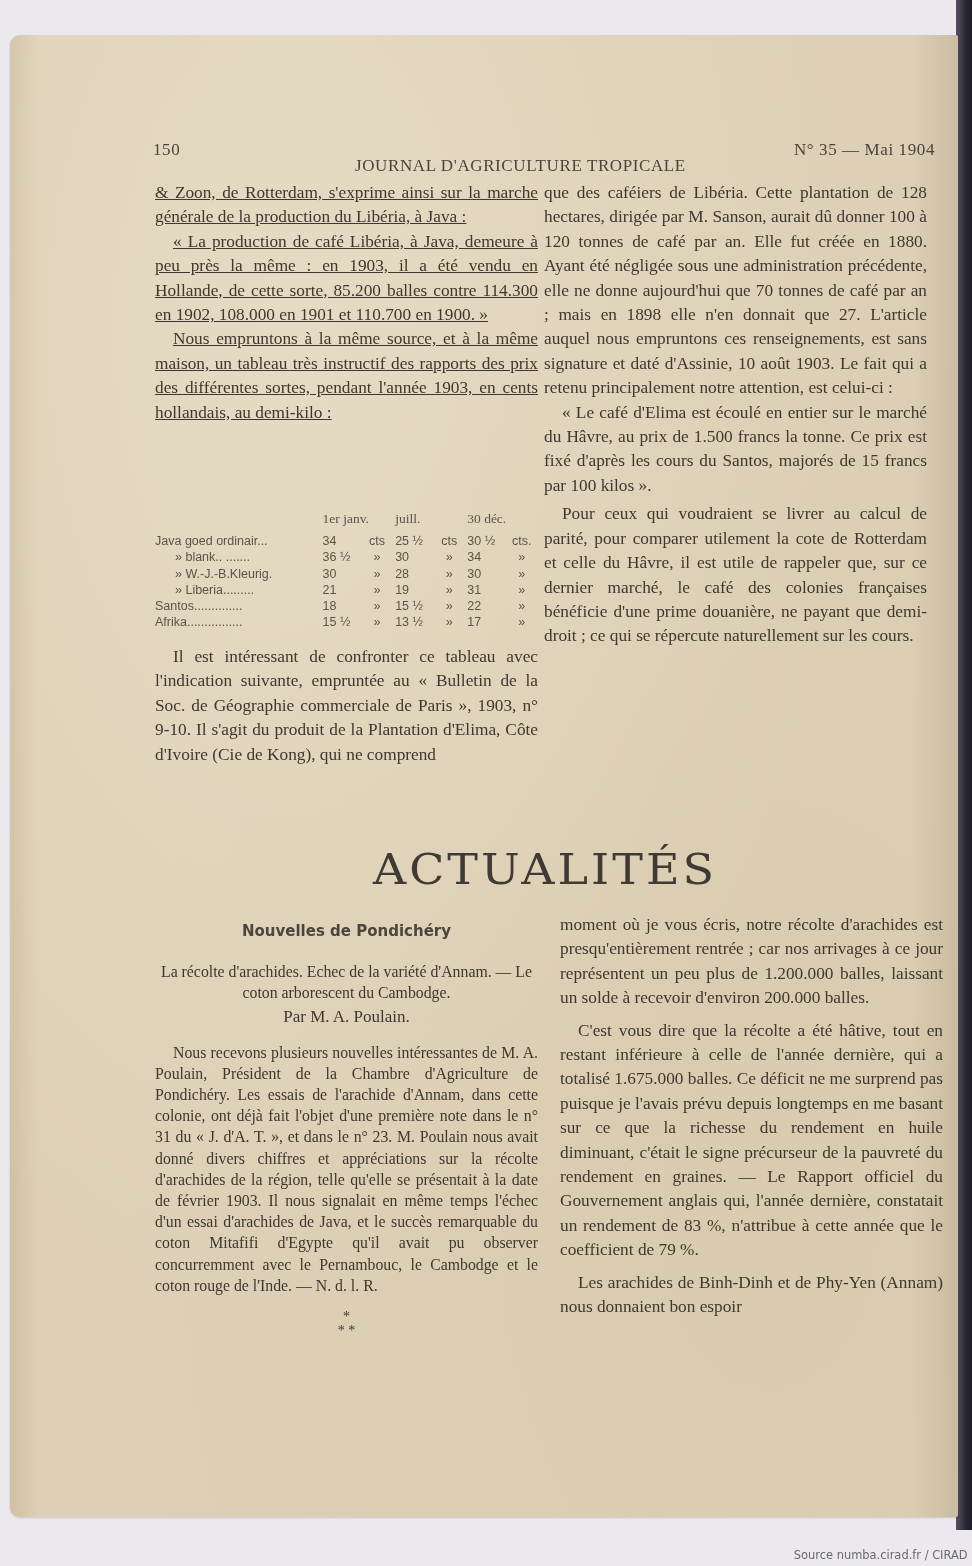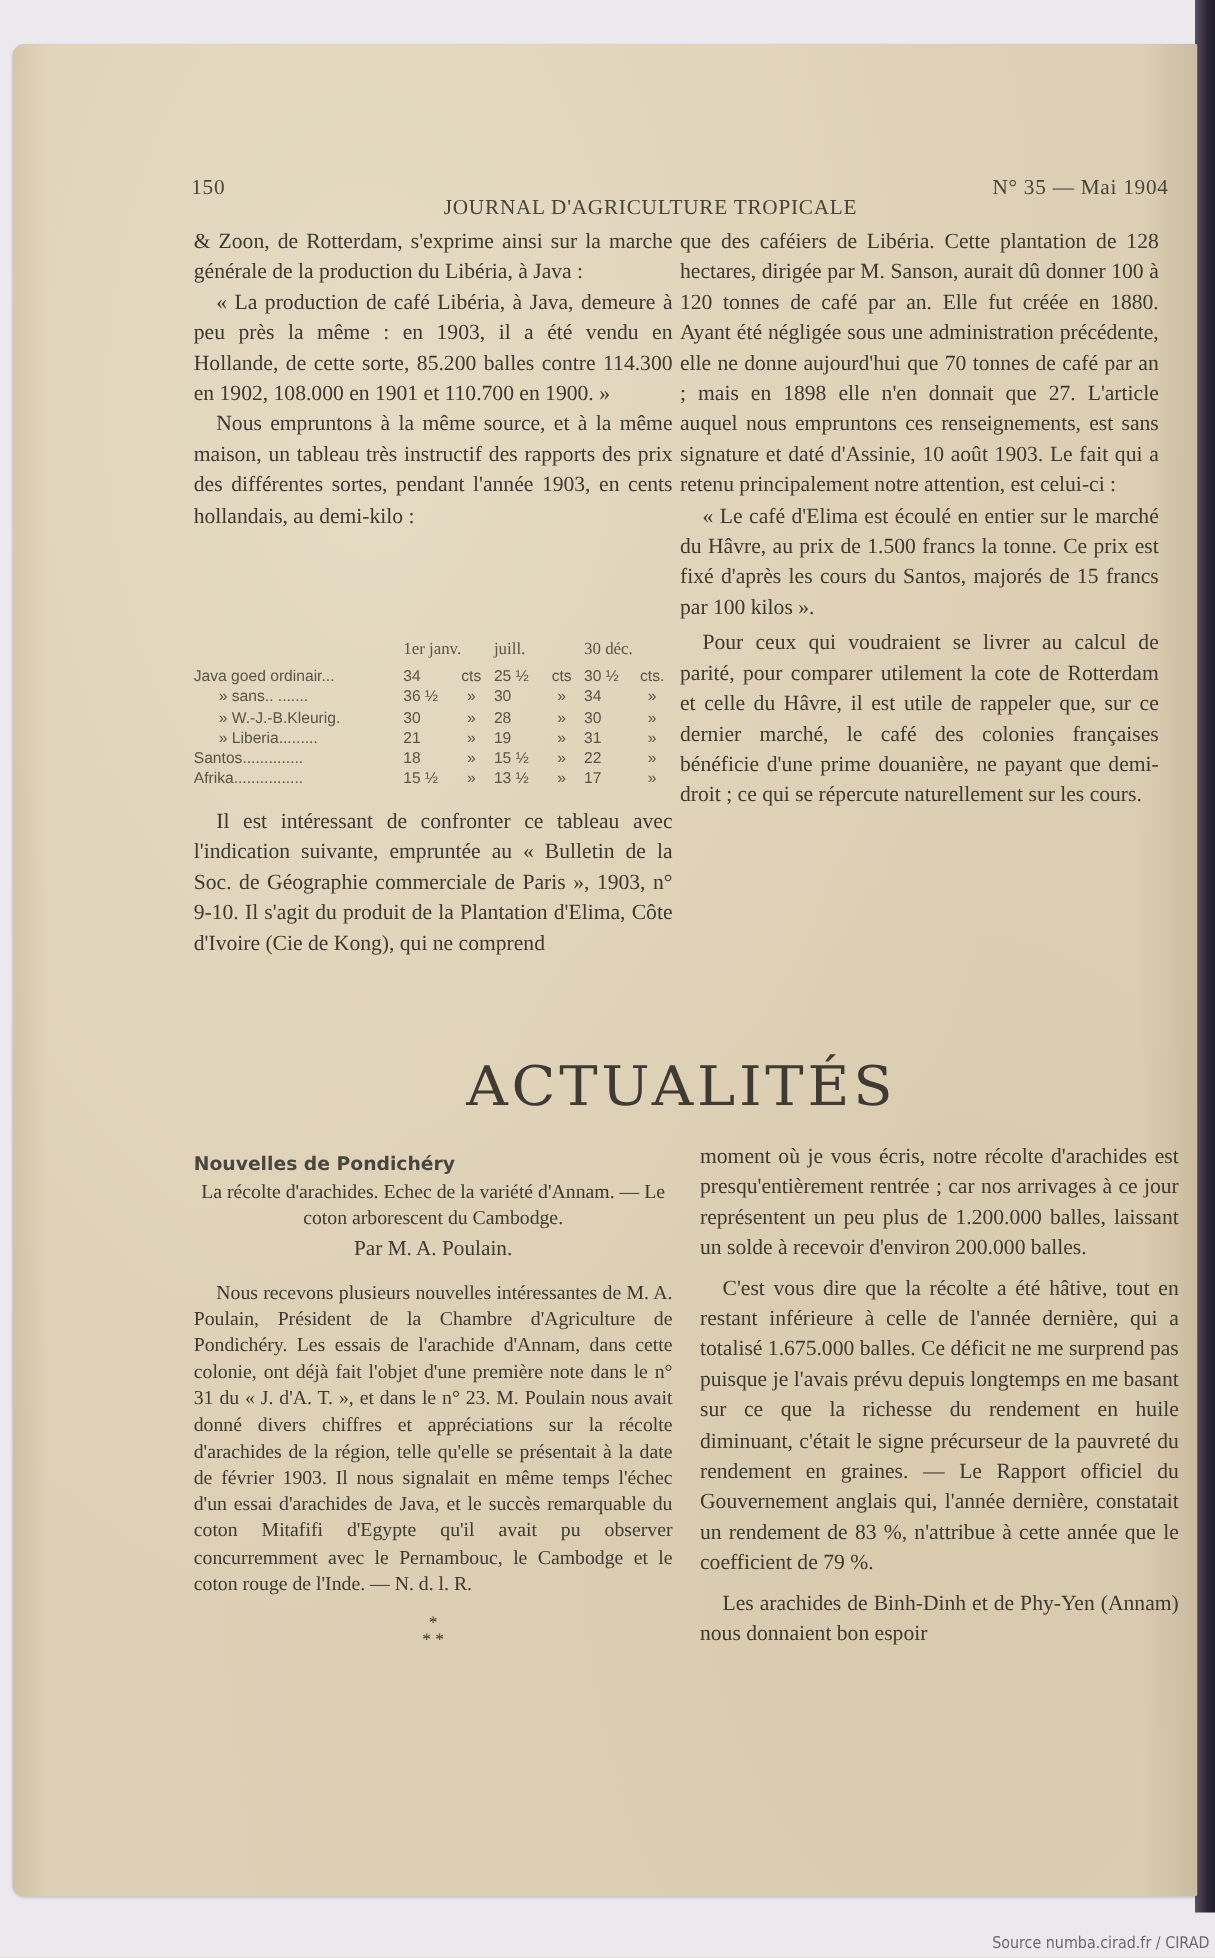--- a/index.html
+++ b/index.html
@@ -33,21 +33,21 @@
   .running-head .issue { position:absolute; right:0; top:0; }
 
   .col {
     position:absolute; width:383px;
     font-family:"Liberation Serif", serif;
     font-size:17.3px; line-height:24.4px; color:#3e3830;
     text-align:justify;
   }
   .col p { margin:0; }
   .col p.ind { text-indent:18px; }
-  .col-left-top { left:155px; top:181px; }
+  .col-left-top { left:155px; top:181px;text-decoration:underline; }
   .col-right-top { left:544px; top:181px; }
 
   table.prices {
     position:absolute; left:155px; top:511px; width:385px;
     border-collapse:collapse;
     font-family:"Liberation Sans", sans-serif; font-size:12.5px; line-height:16.2px;
     color:#5a5448;
   }
   table.prices td { padding:0; white-space:nowrap; }
   table.prices .hdr td { padding-bottom:6px; font-family:"Liberation Serif", serif; font-size:13.5px; }
@@ -59,22 +59,22 @@
   .col-left-mid { left:155px; top:645px; }
 
   .section-title {
     position:absolute; left:330px; top:842px; width:430px; text-align:center;
     font-family:"DejaVu Serif", serif; font-size:46px; letter-spacing:3px;
     color:#3f3a34; font-weight:normal; transform:scaleY(0.95);
   }
 
   .col-left-bot { left:155px; top:920px; font-size:15.8px; line-height:21.2px; }
   .col-left-bot .sub-title {
-    font-family:"DejaVu Sans", sans-serif; font-weight:bold;
-    font-size:15px; color:#4a453e; margin:0 0 1px 0; line-height:22px;
+    text-align:center; font-family:"DejaVu Sans", sans-serif; font-weight:bold;
+    font-size:15px; color:#4a453e; margin:0 0 19px 0; line-height:22px;
   }
   .col-left-bot .sub-desc { text-align:center; margin:0 0 3px 0; }
   .col-left-bot .byline { text-align:center; font-size:17px; margin:0 0 14px 0; }
   .col-left-bot .asterism { text-align:center; font-size:14px; line-height:14px; margin:14px 0 4px 0; }
   .col-left-bot .asterism .top { display:block; }
   .col-left-bot .body2 { font-size:17.3px; line-height:24.4px; }
   .col-left-bot em { font-style:italic; }
 
   .col-right-bot { left:560px; top:913px; }
 
@@ -113,21 +113,21 @@
   <tr>
         <td class="lab">Java goed ordinair...</td>
         <td class="v">34</td>
         <td class="u">cts</td>
         <td class="v">25 ½</td>
         <td class="u">cts</td>
         <td class="v">30 ½</td>
         <td class="u">cts.</td>
       </tr>
       <tr>
-        <td class="lab sub">» sans.. .......</td>
+        <td class="lab sub">» blank.. .......</td>
         <td class="v">36 ½</td>
         <td class="u">»</td>
         <td class="v">30</td>
         <td class="u">»</td>
         <td class="v">34</td>
         <td class="u">»</td>
       </tr>
       <tr>
         <td class="lab sub">» W.-J.-B.Kleurig.</td>
         <td class="v">30</td>

